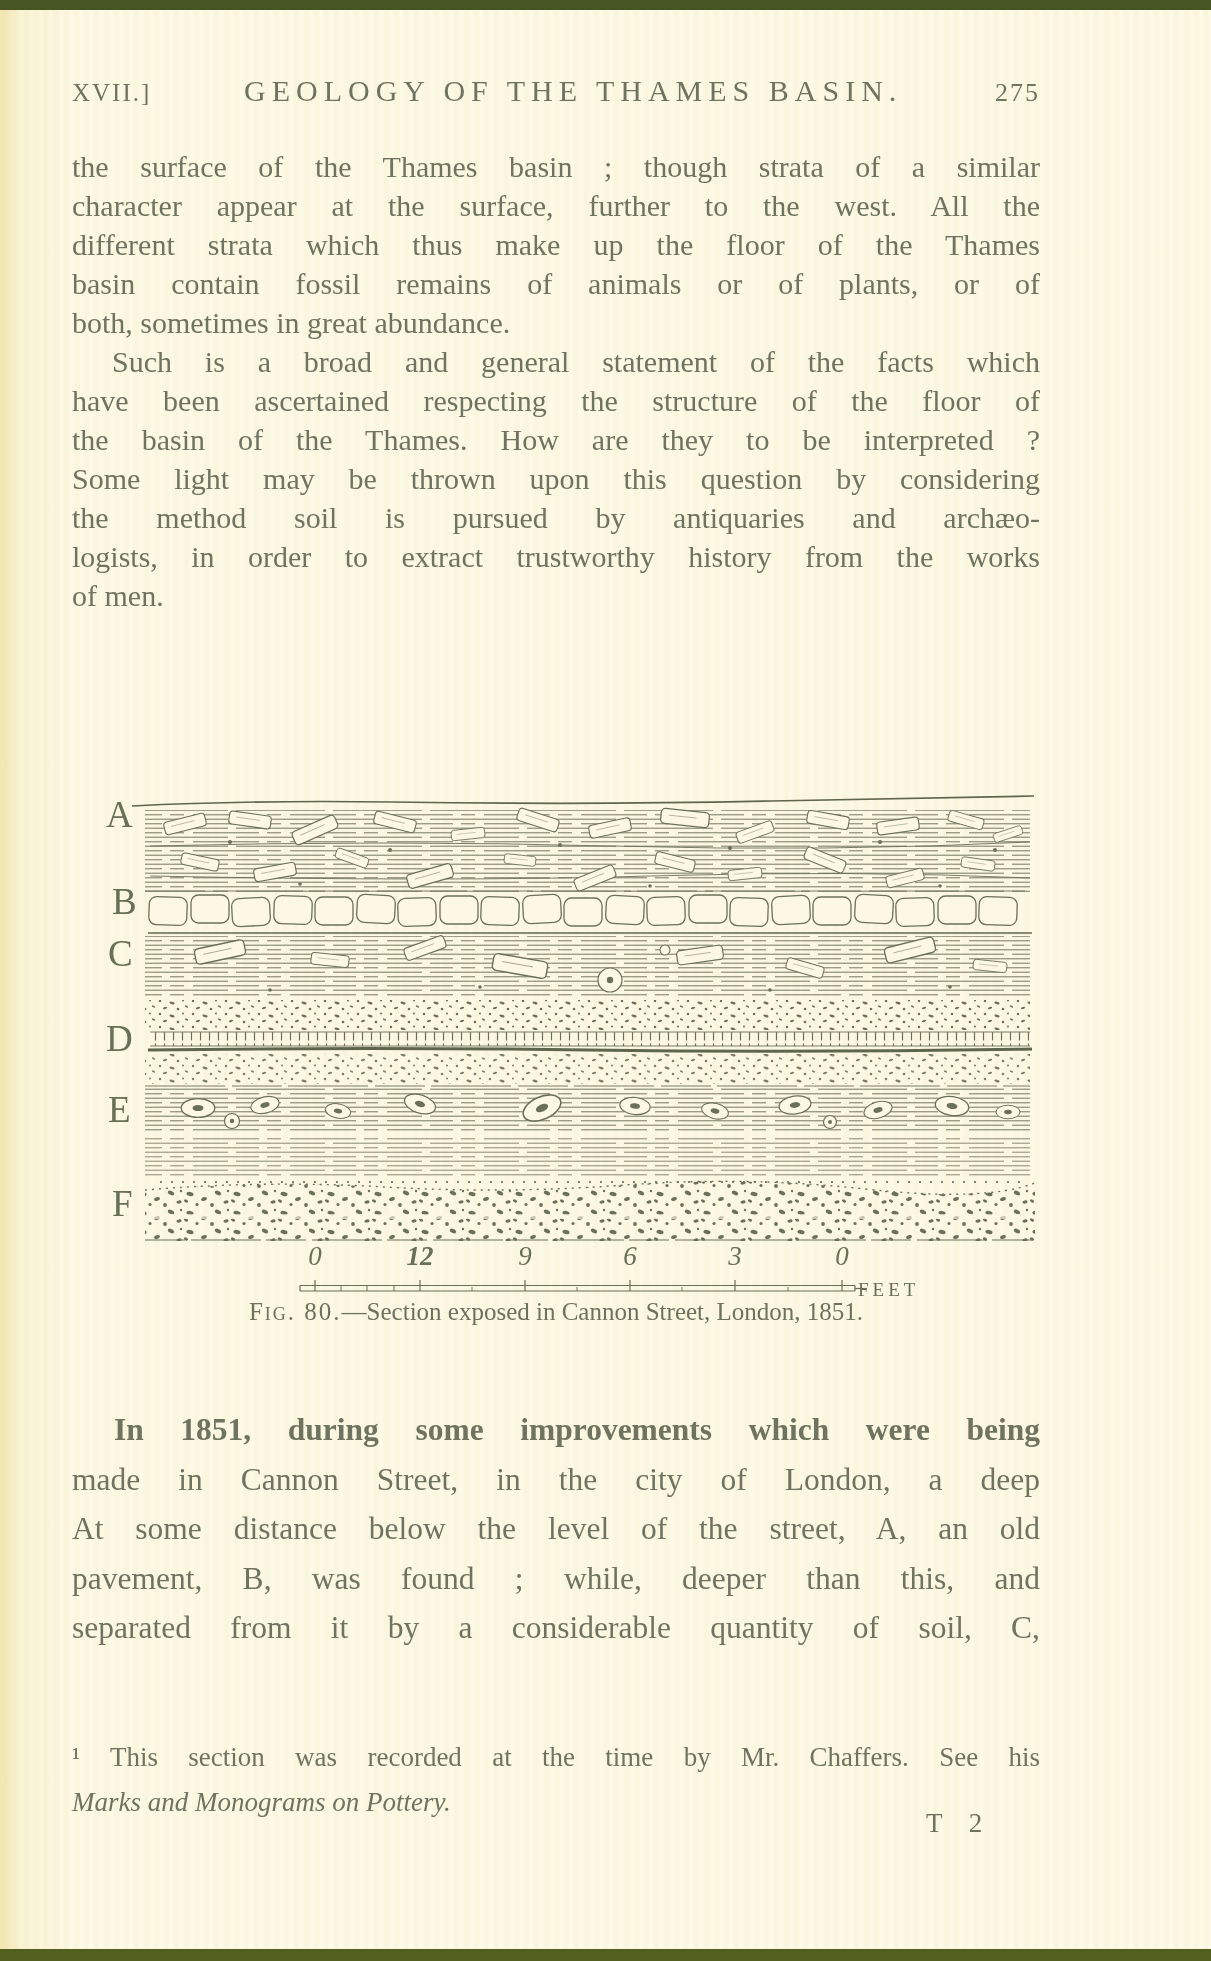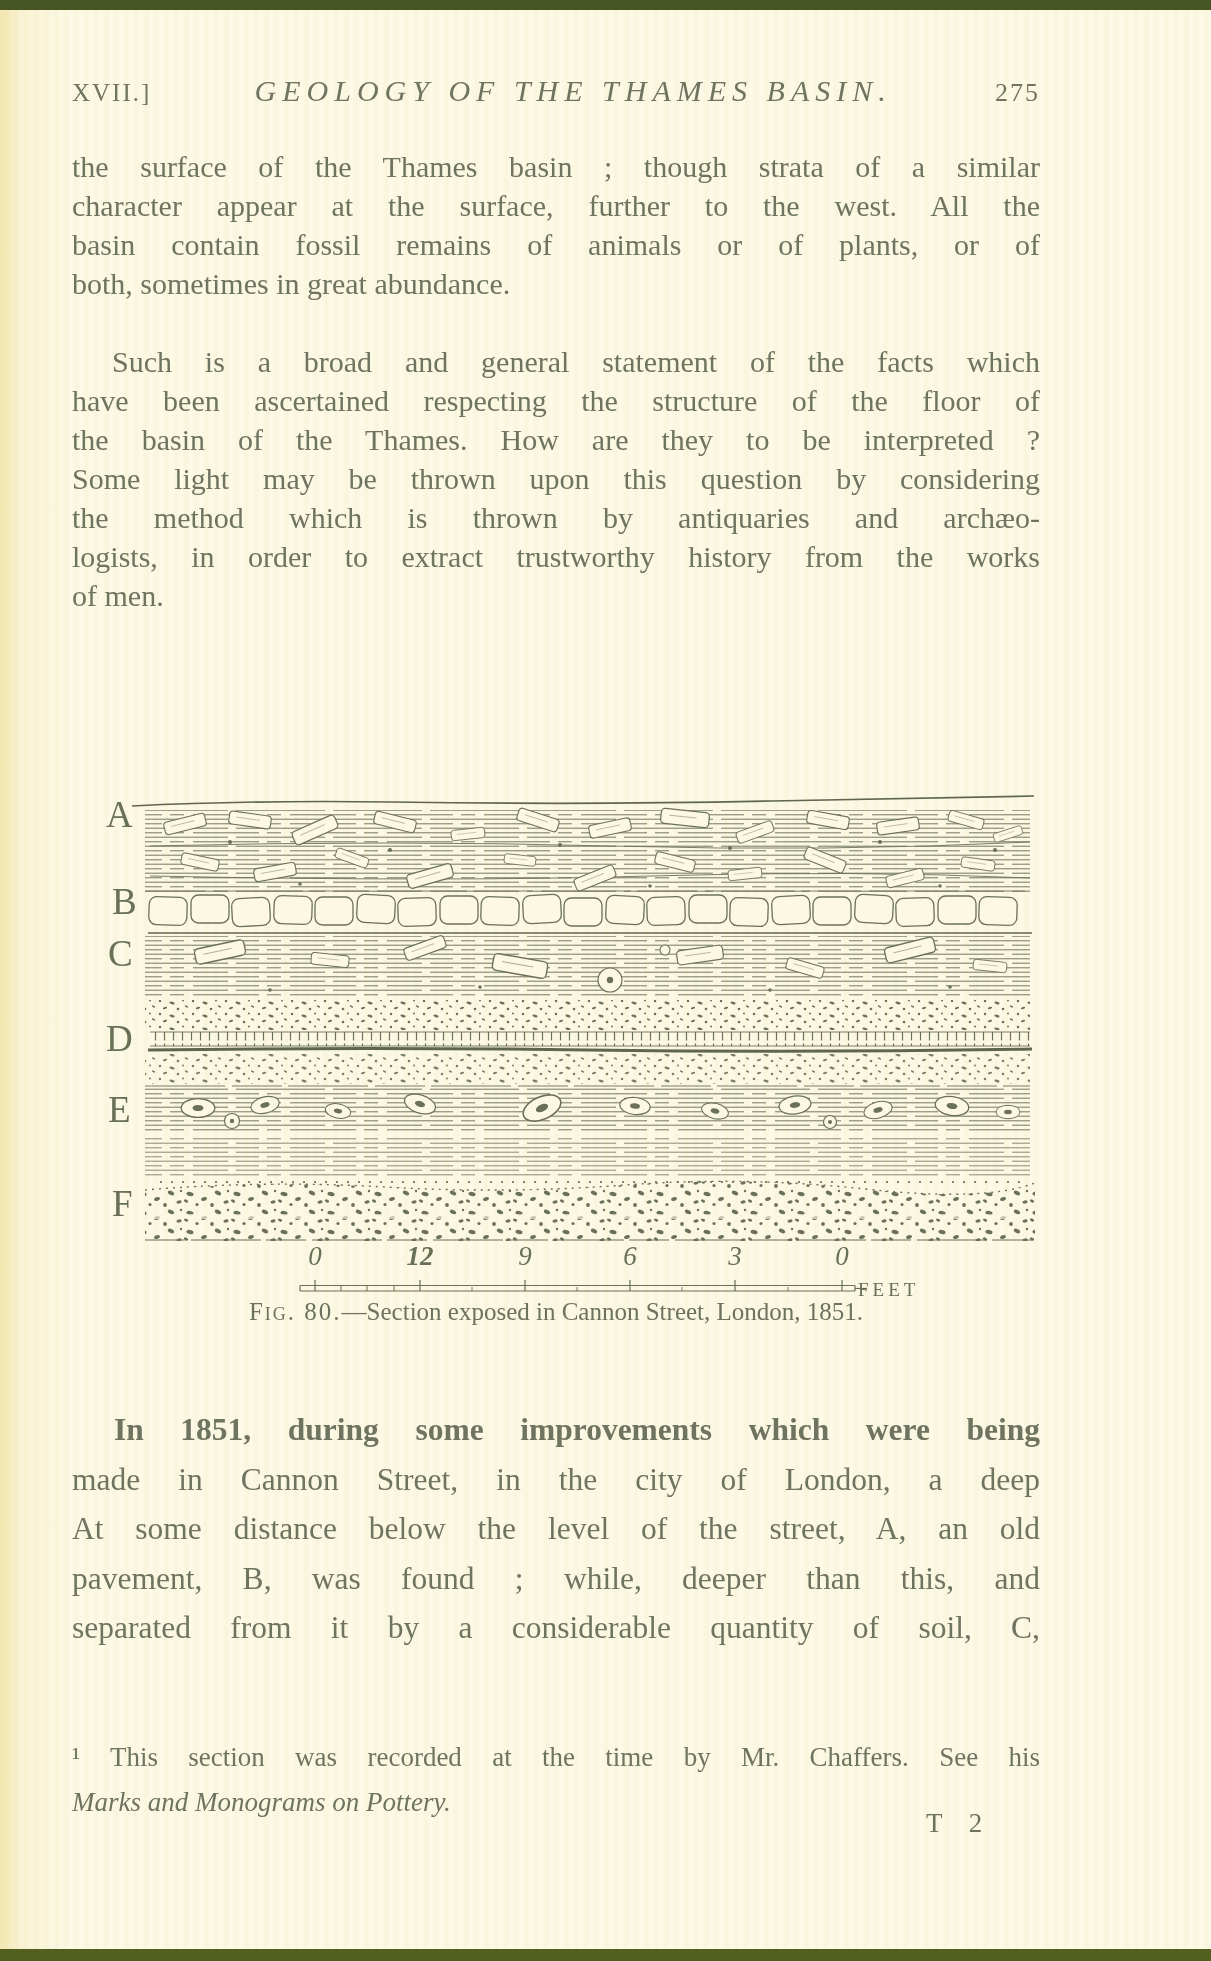--- a/index.html
+++ b/index.html
@@ -12,21 +12,21 @@
     font-family:"Liberation Serif","DejaVu Serif",serif;
     color:#6f7460;
   }
   .shade-left{position:absolute;inset:0;pointer-events:none;
     background:linear-gradient(90deg, rgba(233,214,130,0.55) 0px, rgba(240,228,170,0.28) 20px, rgba(0,0,0,0) 72px);}
   .edge-top{position:absolute;top:0;left:0;right:0;height:10px;background:#475522;}
   .edge-bottom{position:absolute;bottom:0;left:0;right:0;height:12px;background:#535f1f;}
 
   .hrow{position:absolute;left:72px;top:74px;width:968px;display:flex;align-items:baseline;}
   .chap{font-size:25px;letter-spacing:2px;font-variant:small-caps;}
-  .htitle{flex:1;text-align:center;font-size:30px;letter-spacing:6px;white-space:nowrap;font-style:italic;}
+  .htitle{flex:1;text-align:center;font-size:30px;letter-spacing:6px;white-space:nowrap;}
   .pageno{font-size:26px;letter-spacing:2px;}
 
   .para{position:absolute;left:72px;width:968px;}
   #p1{top:147px;}
   #p2{top:342px;}
   #p3{top:1405px;}
   .bl{line-height:39px;font-size:30px;text-align:justify;text-align-last:justify;}
   .bl.last{text-align-last:left;}
   .bl.indent{text-indent:40px;}
   .bl3{line-height:49.5px;font-size:31.5px;text-align:justify;text-align-last:justify;}
@@ -58,30 +58,31 @@
 
   <div class="hrow">
     <span class="chap">XVII.]</span>
     <span class="htitle">GEOLOGY OF THE THAMES BASIN.</span>
     <span class="pageno">275</span>
   </div>
 
   <div class="para" id="p1">
     <div class="bl">the surface of the Thames basin ; though strata of a similar</div>
     <div class="bl">character appear at the surface, further to the west.  All the</div>
+    <div class="bl">different strata which thus make up the floor of the Thames</div>
     <div class="bl">basin contain fossil remains of animals or of plants, or of</div>
     <div class="bl last">both, sometimes in great abundance.</div>
   </div>
 
   <div class="para" id="p2">
     <div class="bl indent">Such is a broad and general statement of the facts which</div>
     <div class="bl">have been ascertained respecting the structure of the floor of</div>
     <div class="bl">the basin of the Thames.  How are they to be interpreted ?</div>
     <div class="bl">Some light may be thrown upon this question by considering</div>
-    <div class="bl">the method which is thrown by antiquaries and archæo-</div>
+    <div class="bl">the method soil is pursued by antiquaries and archæo-</div>
     <div class="bl">logists, in order to extract trustworthy history from the works</div>
     <div class="bl last">of men.</div>
   </div>
 
   <span class="flabel" style="left:106px;top:793px;">A</span>
   <span class="flabel" style="left:112px;top:880px;">B</span>
   <span class="flabel" style="left:108px;top:932px;">C</span>
   <span class="flabel" style="left:106px;top:1017px;">D</span>
   <span class="flabel" style="left:108px;top:1088px;">E</span>
   <span class="flabel" style="left:112px;top:1182px;">F</span>

